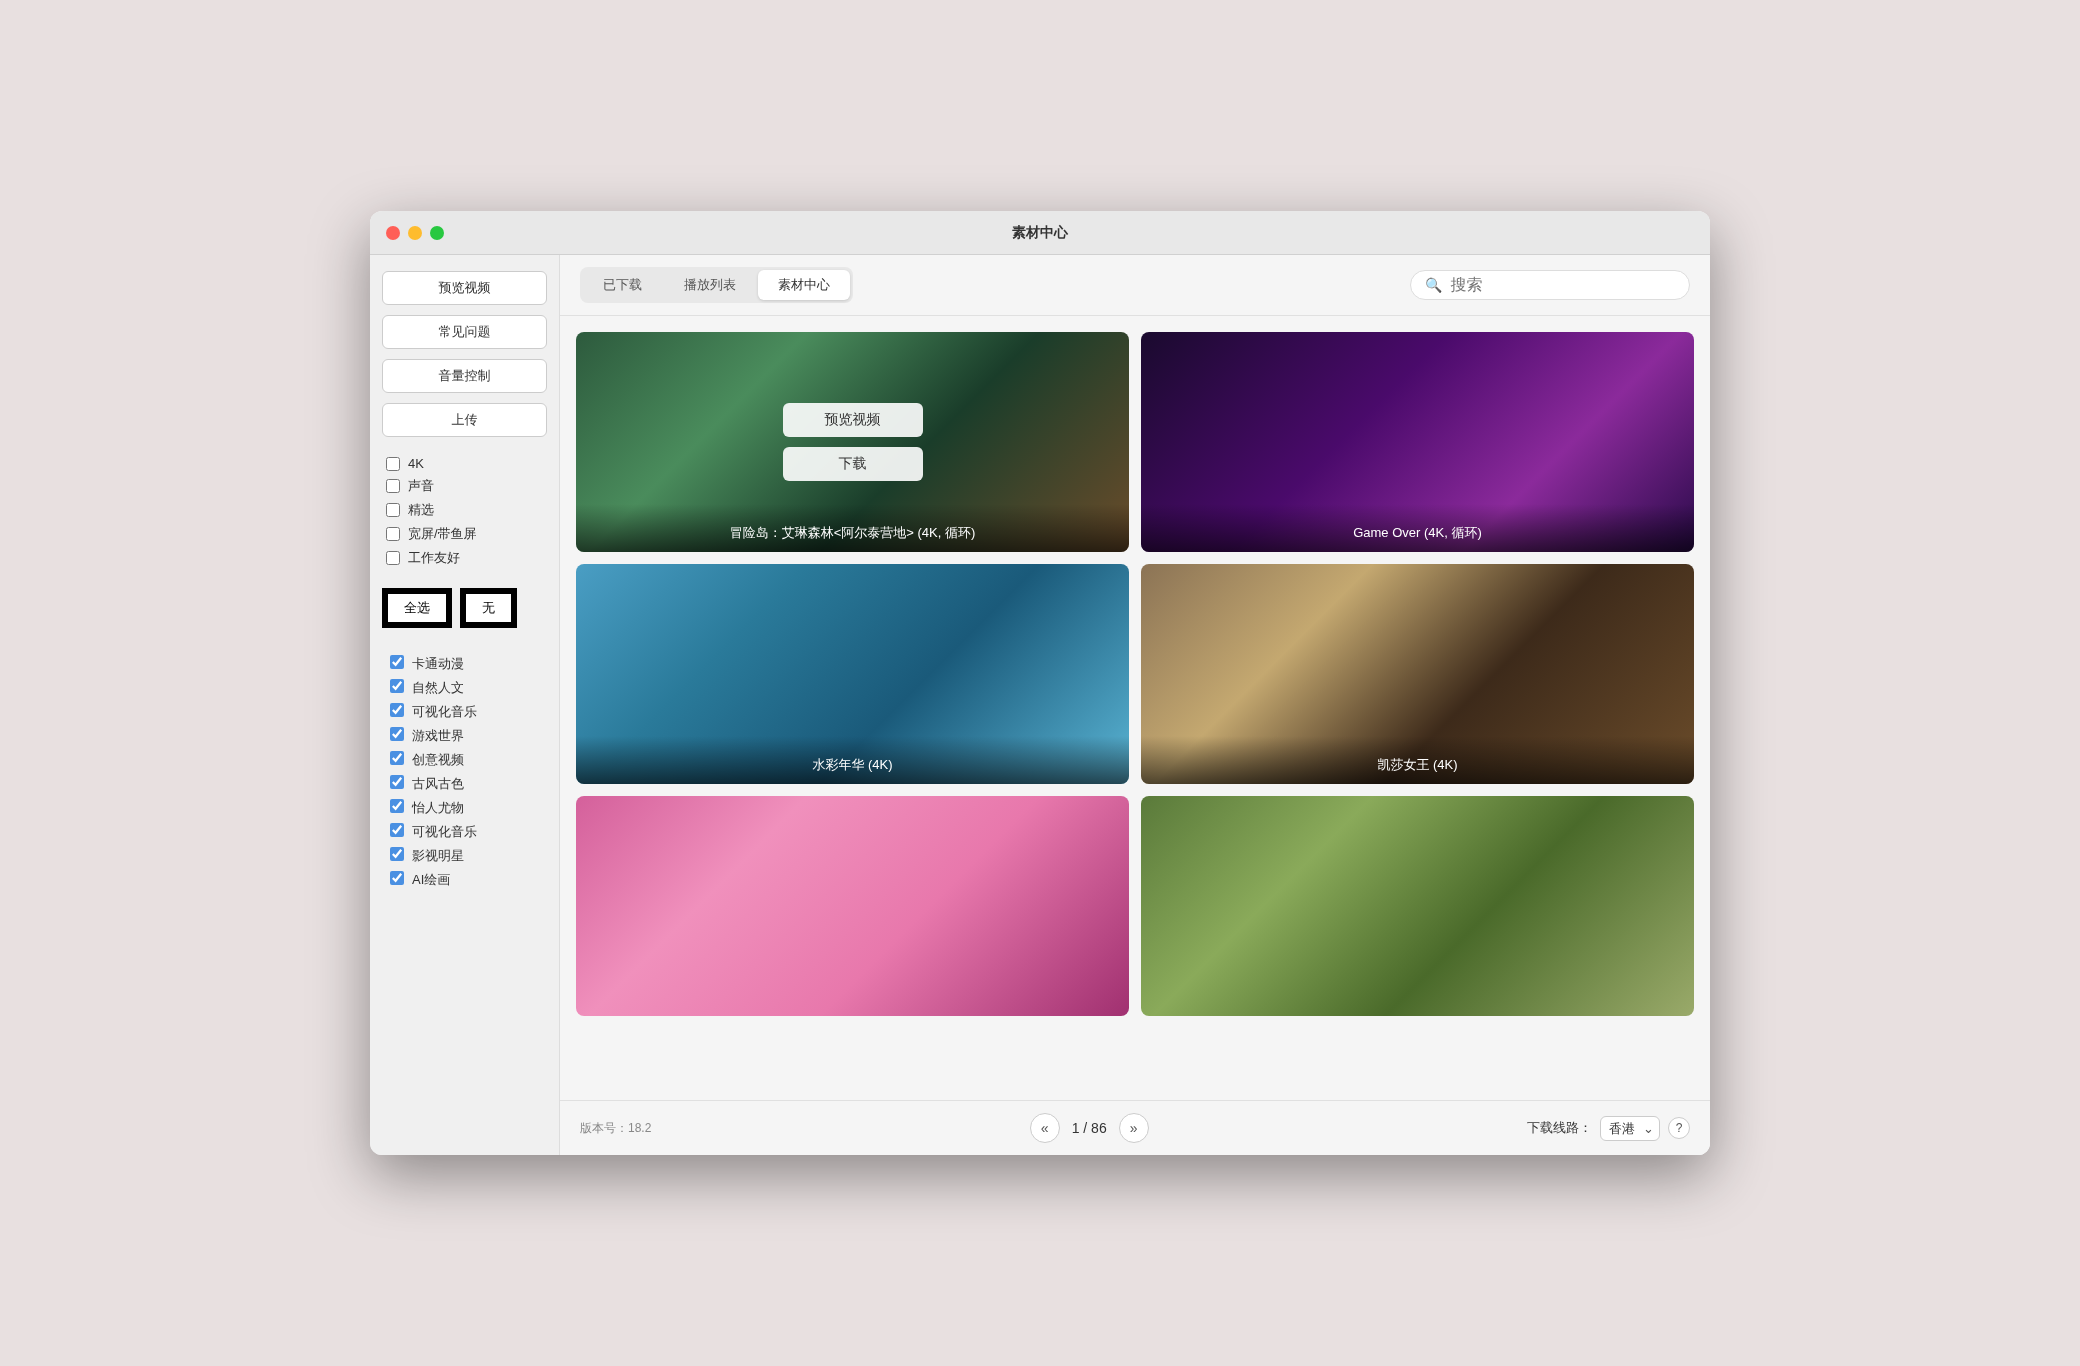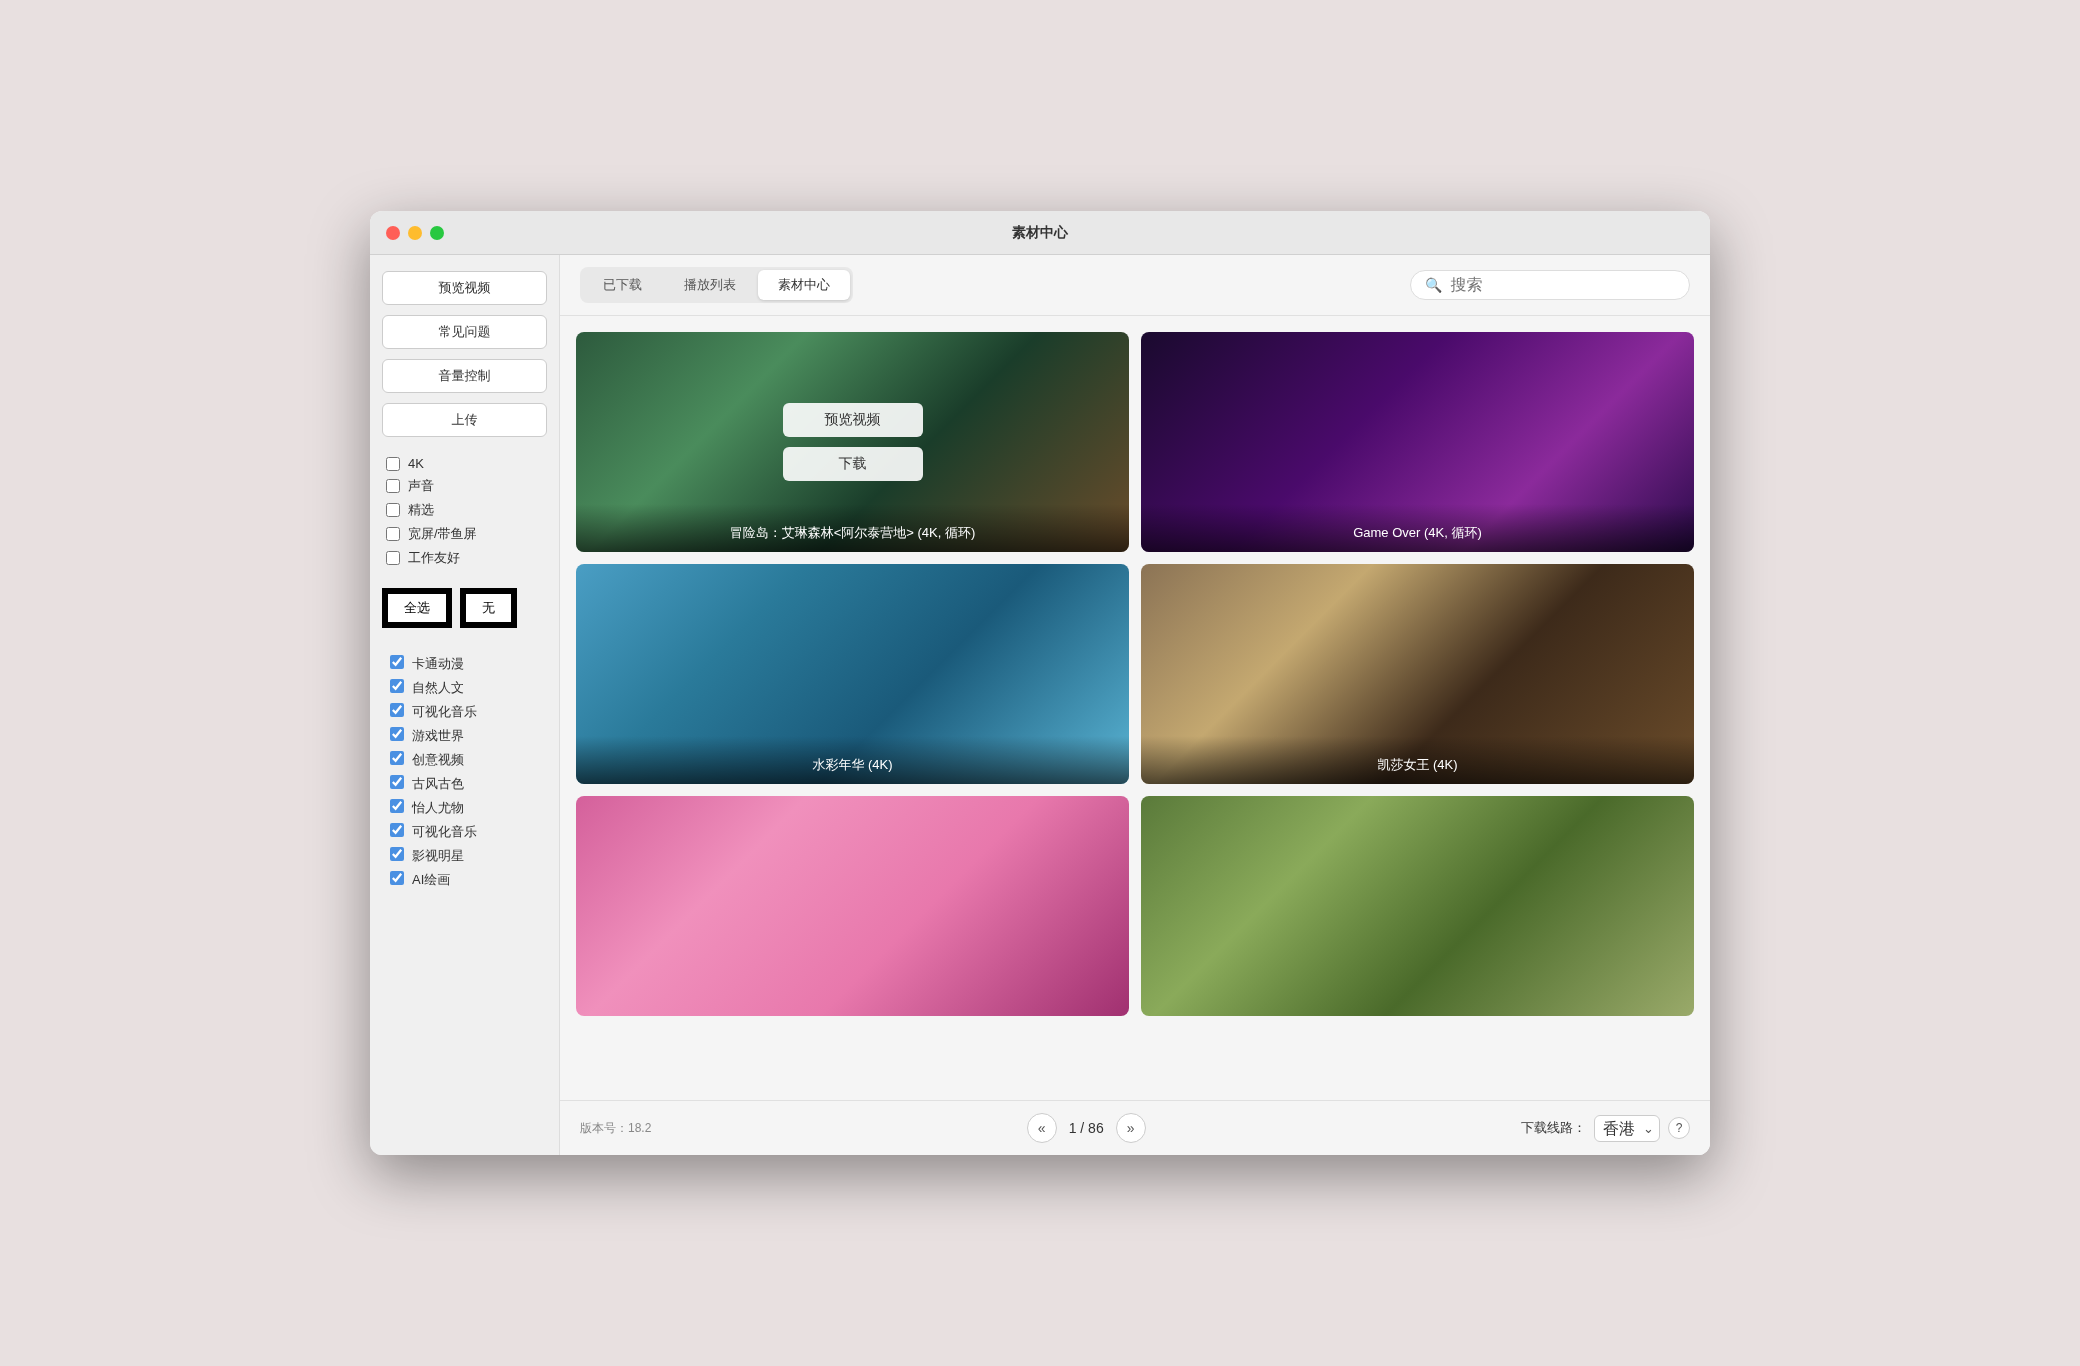--- a/index.html
+++ b/index.html
@@ -274,21 +274,21 @@
       align-items: center;
       gap: 8px;
       font-size: 13px;
       color: #333;
     }
     .download-select {
       background: #fff;
       border: 1px solid #ccc;
       border-radius: 6px;
       padding: 4px 8px;
-      font-size: 16px;
+      font-size: 13px;
       color: #333;
       cursor: pointer;
       appearance: none;
       padding-right: 24px;
       position: relative;
     }
     .select-wrapper {
       position: relative;
       display: inline-block;
     }

